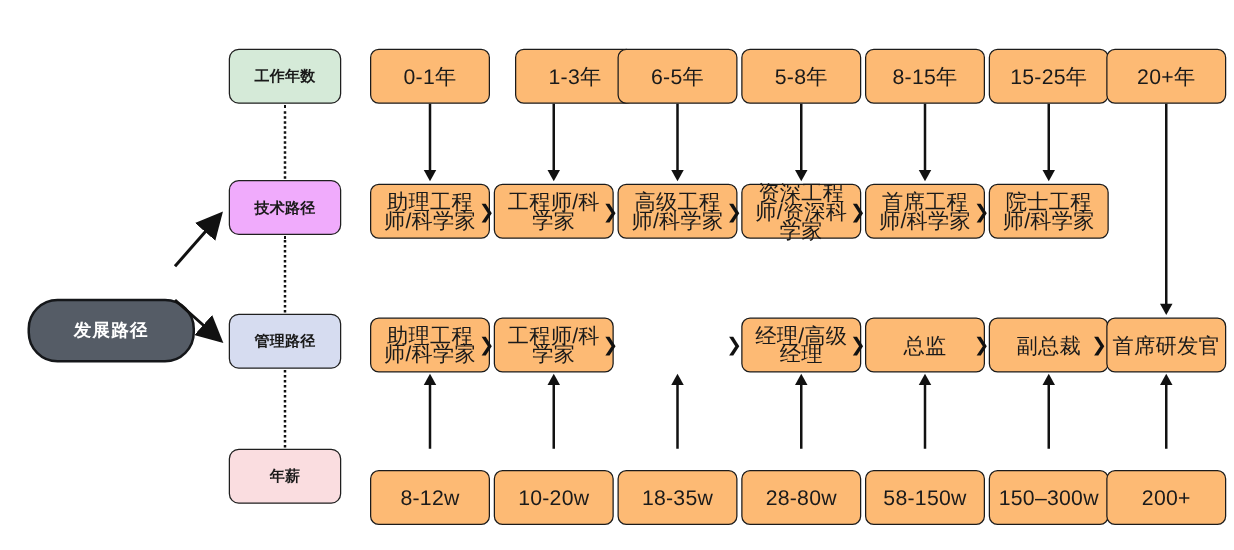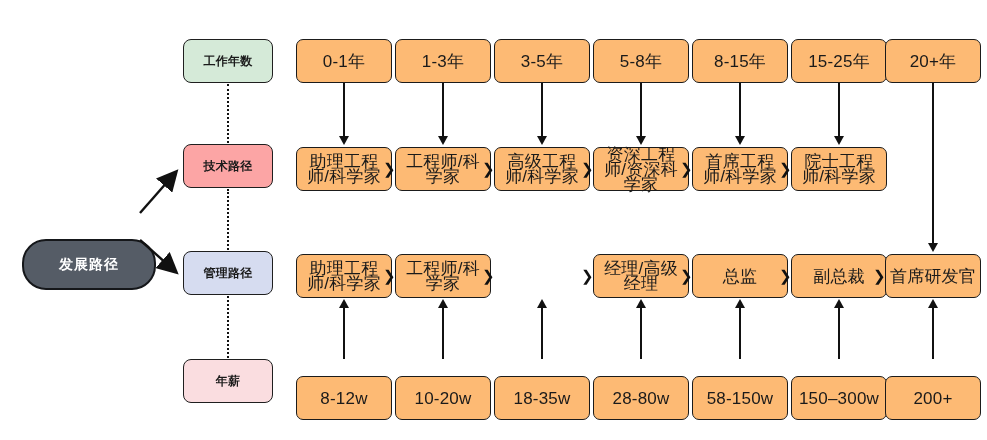--- a/index.html
+++ b/index.html
@@ -138,21 +138,21 @@
     <path d="M140,240 L176,272" stroke="#111111" stroke-width="2.4" fill="none" marker-end="url(#ah)"></path>
   </svg>
 
   <div class="dotline" style="left:227px; top:84px;  height:59px;"></div>
   <div class="dotline" style="left:227px; top:189px; height:61px;"></div>
   <div class="dotline" style="left:227px; top:296px; height:62px;"></div>
 
   <div class="node cat cat-years" style="background: rgb(213, 234, 216);">
     <span>工作年数</span>
   </div>
-  <div class="node cat cat-tech" style="background: #fca5a5;">
+  <div class="node cat cat-tech" style="background: #f0abfc;">
     <span>技术路径</span>
   </div>
   <div class="node cat cat-mgmt" style="background: rgb(214, 220, 240);">
     <span>管理路径</span>
   </div>
   <div class="node cat cat-pay" style="background: rgb(250, 221, 224);">
     <span>年薪</span>
   </div>
 
   <div class="node cell row-years" style="left:296px">
@@ -161,35 +161,35 @@
   <div class="node cell row-tech" style="left:296px">
       <span>助理工程师/科学家</span>
     </div>
   <div class="node cell row-mgmt" style="left:296px">
       <span>助理工程师/科学家</span>
     </div>
   <div class="node cell row-pay" style="left:296px">
       <span>8-12w</span>
     </div>
 
-  <div class="node cell row-years" style="left:395px">
+  <div class="node cell row-years" style="left:412px">
       <span>1-3年</span>
     </div>
   <div class="node cell row-tech" style="left:395px">
       <span>工程师/科学家</span>
     </div>
   <div class="node cell row-mgmt" style="left:395px">
       <span>工程师/科学家</span>
     </div>
   <div class="node cell row-pay" style="left:395px">
       <span>10-20w</span>
     </div>
 
   <div class="node cell row-years" style="left:494px">
-      <span>3-5年</span>
+      <span>6-5年</span>
     </div>
   <div class="node cell row-tech" style="left:494px">
       <span>高级工程师/科学家</span>
     </div>
   <div class="node cell row-pay" style="left:494px">
       <span>18-35w</span>
     </div>
 
   <div class="node cell row-years" style="left:593px">
       <span>5-8年</span>

